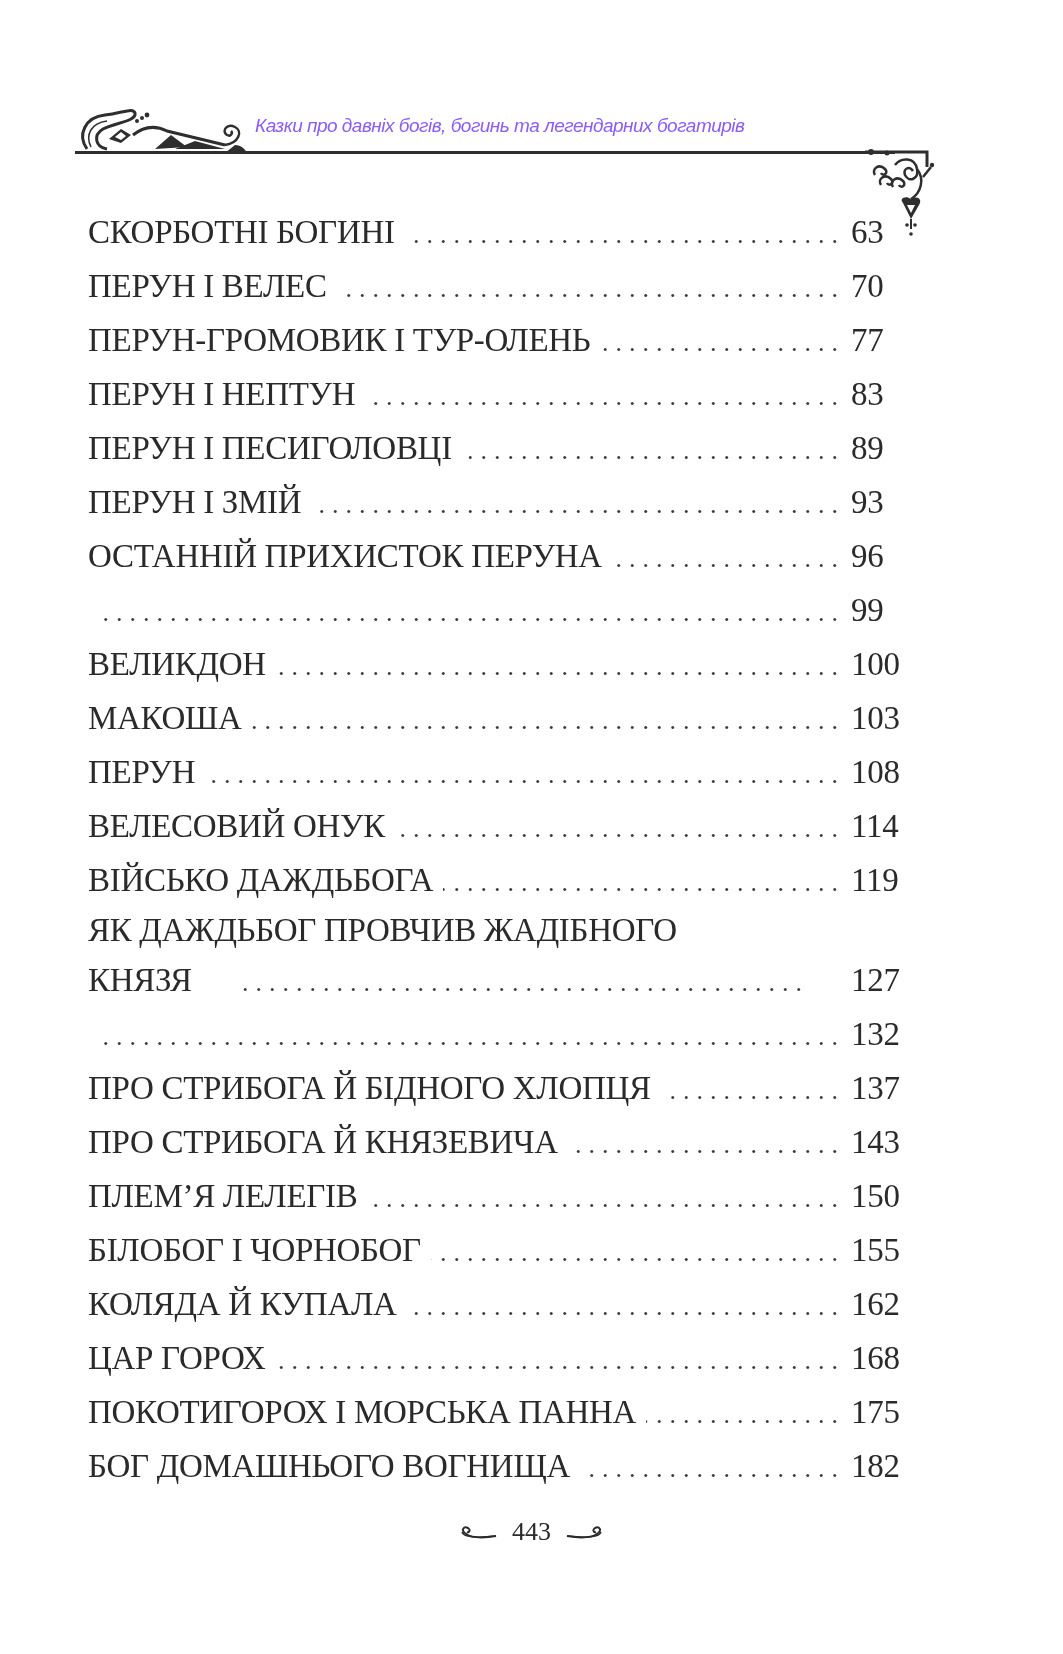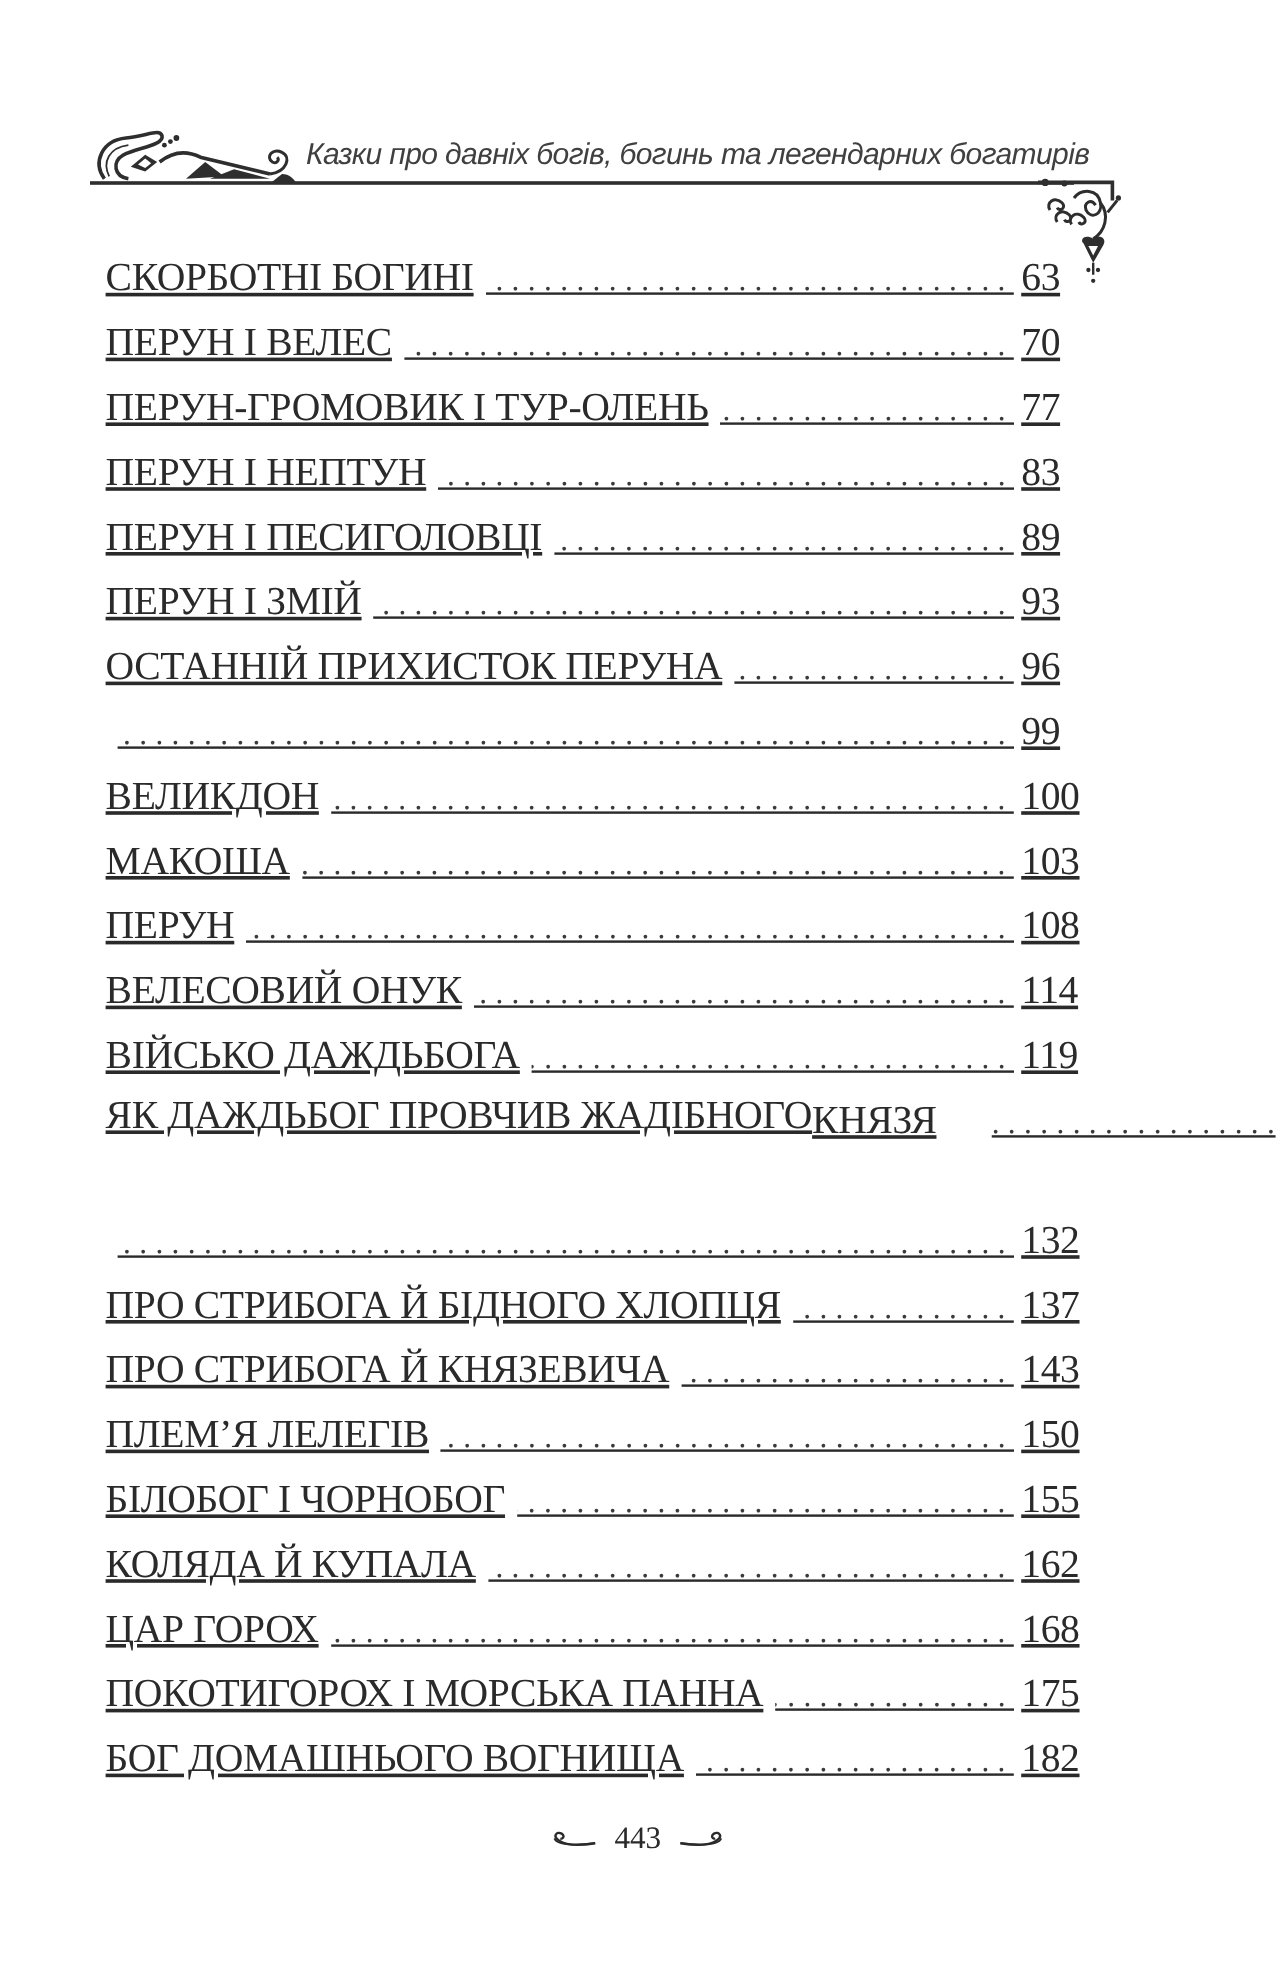--- a/index.html
+++ b/index.html
@@ -3,33 +3,33 @@
 <meta charset="utf-8">
 <style>
   html, body { margin: 0; padding: 0; background: #ffffff; }
   body { width: 1063px; height: 1654px; position: relative; overflow: hidden; }
   .page { position: absolute; left: 0; top: 0; width: 1063px; height: 1654px; background: #ffffff; }
 
   .header { position: absolute; left: 75px; top: 105px; width: 860px; height: 130px; }
   .header-title {
     position: absolute; left: 180px; top: 10px; width: 660px;
     font-family: "Liberation Sans", sans-serif; font-style: italic;
-    font-size: 25px; color: #404040; letter-spacing: -0.5px; white-space: nowrap;
+    font-size: 19px; color: #8b5cf6; letter-spacing: -0.5px; white-space: nowrap;
   }
   .header-rule { position: absolute; left: 0; top: 46px; width: 820px; height: 3px; background: #2e2e2e; }
   .left-ornament { position: absolute; left: 0; top: 0; width: 175px; height: 52px; }
   .right-ornament { position: absolute; left: 790px; top: 38px; width: 70px; height: 95px; }
 
   .toc { position: absolute; left: 88px; top: 205px; width: 815px; }
   .toc-entry {
     display: flex; align-items: baseline; width: 815px; height: 54px;
     font-family: "Liberation Serif", serif; font-size: 33px; color: #2a2a2a;
-    letter-spacing: -0.3px; line-height: 54px; text-decoration: underline;
-  }
-  .toc-entry.two-line { height: 100px; flex-direction: row; align-items: stretch; }
+    letter-spacing: -0.3px; line-height: 54px;
+  }
+  .toc-entry.two-line { height: 100px; flex-direction: column; align-items: stretch; }
   .toc-entry.two-line .line1 { height: 46px; line-height: 46px; white-space: nowrap; }
   .toc-entry.two-line .line2 { display: flex; align-items: baseline; height: 54px; line-height: 54px; gap: 36px; }
   .toc-title { white-space: nowrap; flex: 0 0 auto; }
   .toc-leader {
     flex: 1 1 auto; overflow: hidden; white-space: nowrap; margin: 0 6px 0 10px;
     letter-spacing: 7px; font-size: 26px; color: #3a3a3a; text-align: right; direction: rtl;
   }
   .toc-page { flex: 0 0 auto; min-width: 52px; text-align: left; white-space: nowrap; }
 
   .footer {

